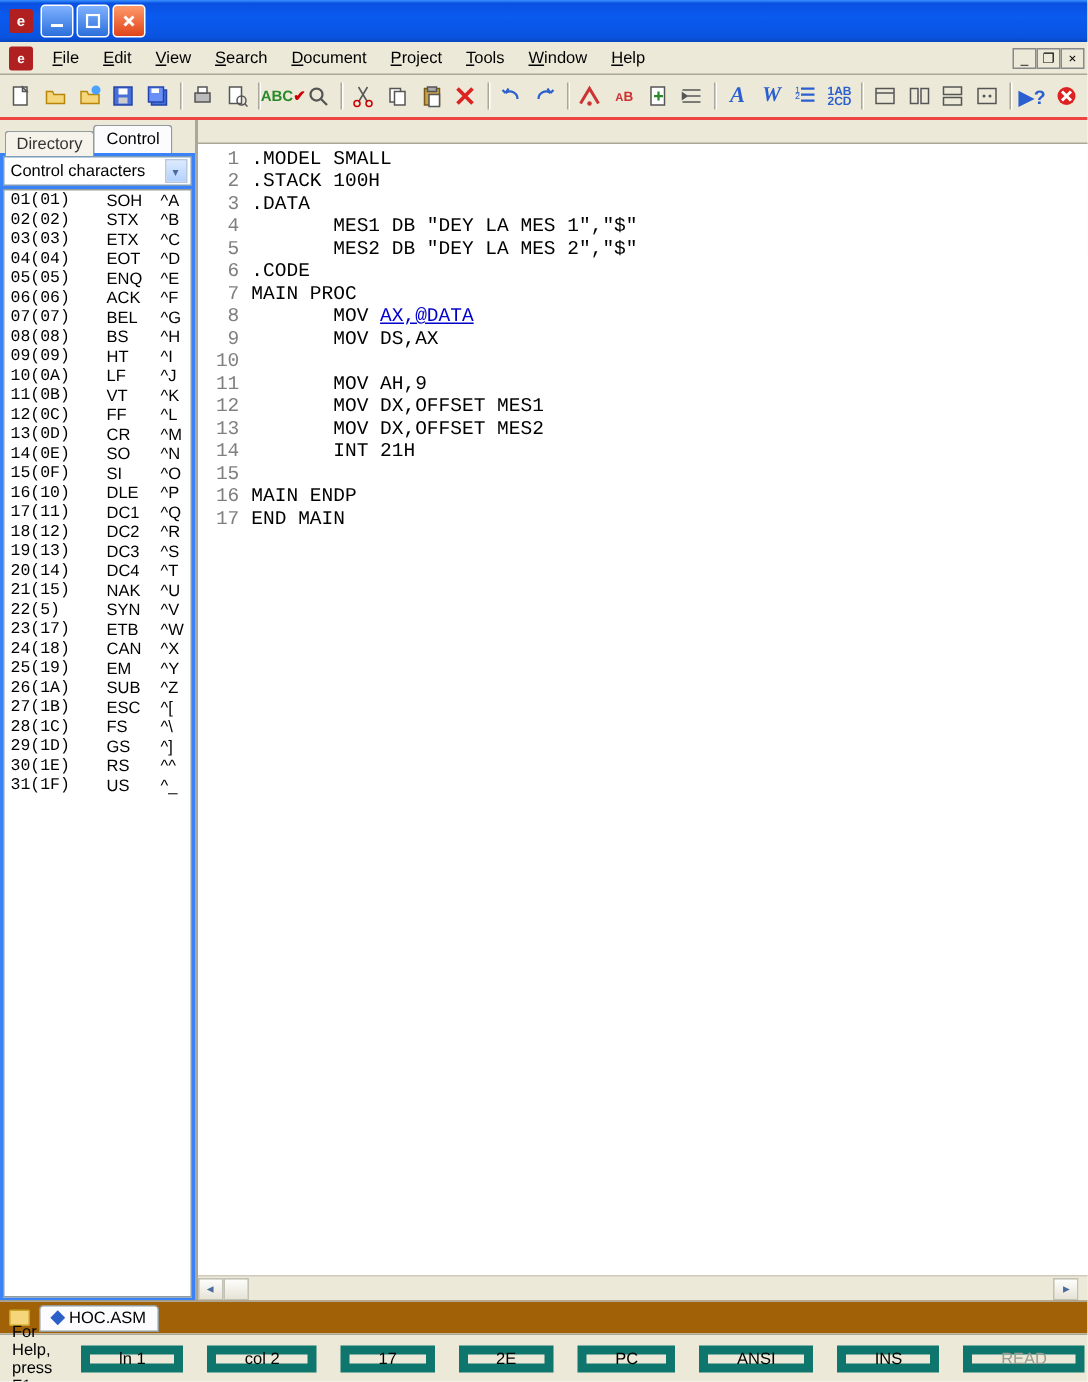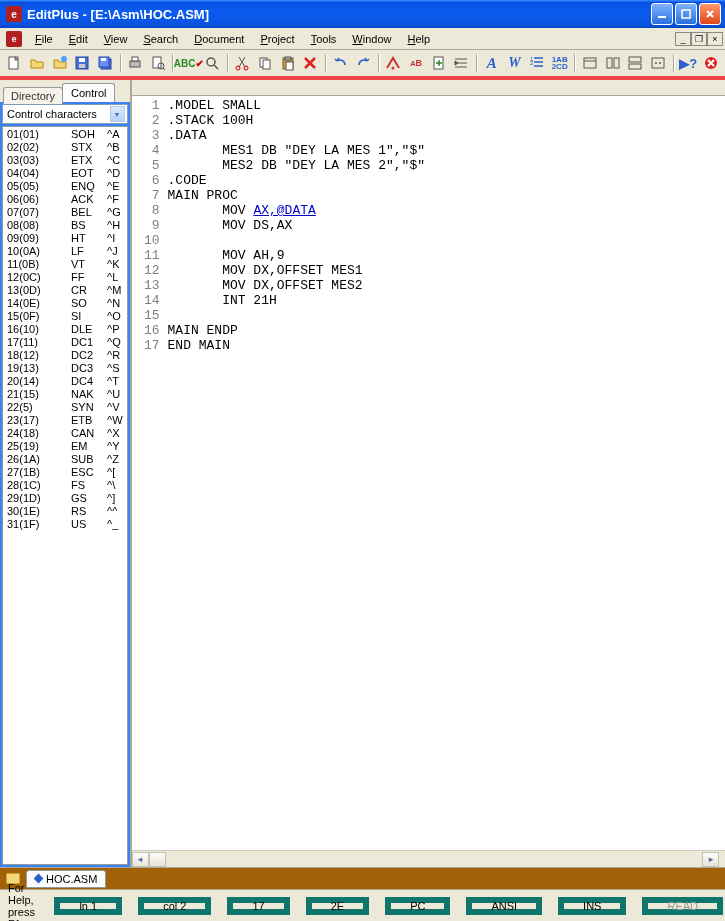--- a/index.html
+++ b/index.html
@@ -63,21 +63,21 @@
   .menu-item u { text-decoration: underline; }
   .menubar .mdi-btns { margin-left:auto; display:flex; gap:0; padding-right:2px;}
   .mdi-btn {
     width:16px;height:14px;border:1px solid #888;background:#ece9d8;
     font-size:9px;display:flex;align-items:center;justify-content:center;
   }
 
   .toolbar {
     height: 30px;
     background:#ece9d8;
-    border-bottom:4px solid #ef4444;
+    border-bottom:2px solid #ef4444;
     display:flex;align-items:center;
     padding: 2px 4px;
     gap:2px;
   }
   .tbtn {
     width:22px;height:22px;
     display:flex;align-items:center;justify-content:center;
     border:1px solid transparent;
     font-size:14px;
   }
@@ -140,21 +140,21 @@
     font-family: Tahoma, sans-serif;
     font-size:11px;
     padding: 1px 0;
   }
   .ctrl-row {
     display:flex;
     padding: 0 4px;
     line-height: 13px;
     white-space: pre;
   }
-  .ctrl-row .c1 { width: 64px; }
+  .ctrl-row .c1 { width: 64px; font-family: Liberation Mono, monospace; }
   .ctrl-row .c2 { width: 36px; }
   .ctrl-row .c3 { }
 
   .editor {
     flex:1;
     display:flex;flex-direction:column;
     min-height:0;
     background:#fff;
   }
   .ruler {
@@ -245,21 +245,20 @@
   }
   .statusbar .hint { flex:1; padding-left:6px;}
   .statusbar .read { color:#9a9a90;}
   svg { display:block; }
 </style>
 </head>
 <body>
 
 <div class="titlebar">
   <div class="appicon">e</div>
-  <div class="title">EditPlus - [E:\Asm\HOC.ASM]</div>
   <div class="winbtns">
     <div class="winbtn min">
       <svg width="10" height="10">
           <rect x="1" y="7" width="8" height="2" fill="#fff"></rect>
         </svg>
     </div>
     <div class="winbtn max">
       <svg width="10" height="10">
           <rect x="1" y="1" width="8" height="8" fill="none" stroke="#fff" stroke-width="1.5"></rect>
         </svg>

